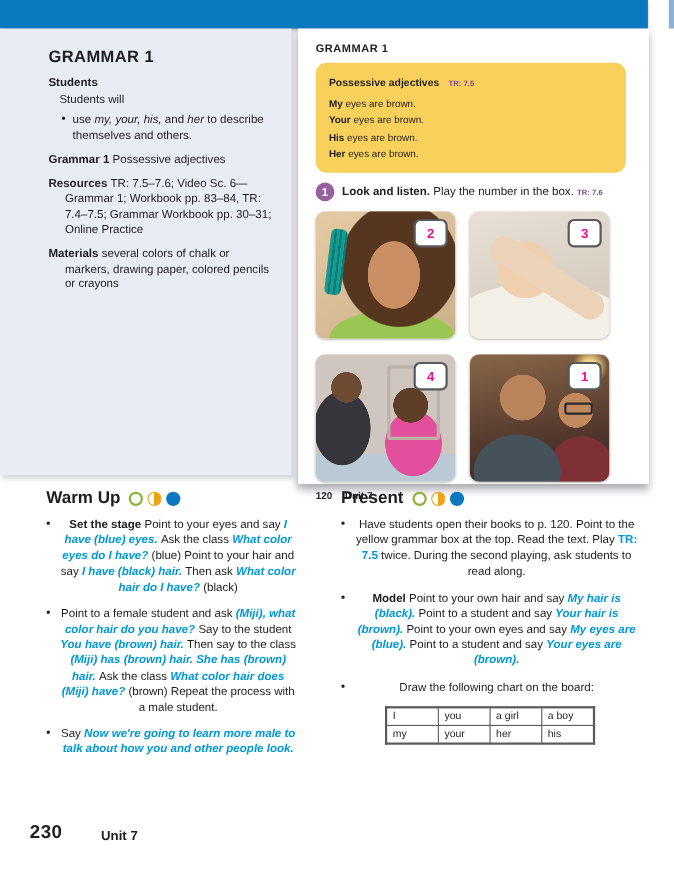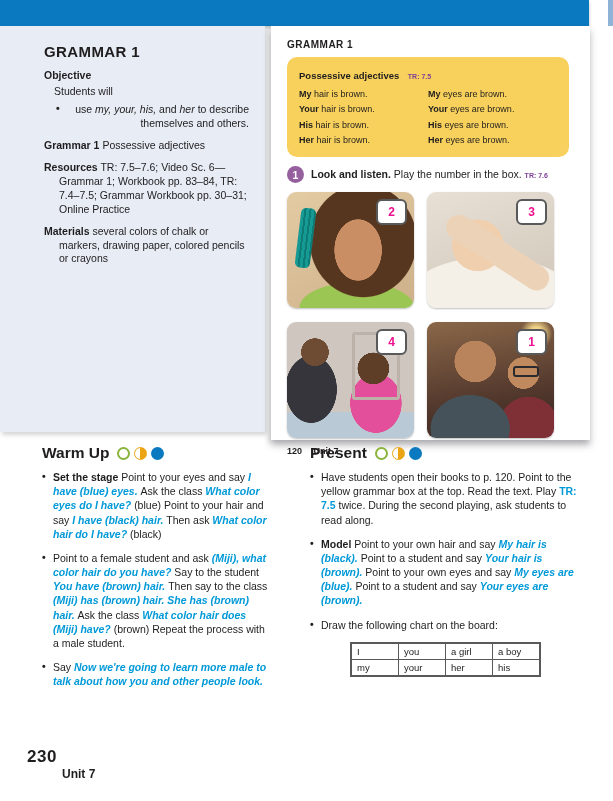--- a/index.html
+++ b/index.html
@@ -13,21 +13,21 @@
   .top-sliver{position:absolute;left:608px;top:0;width:5px;height:26px;background:#8fb3d6;}
 
   
   .teacher-panel{position:absolute;left:0;top:26px;width:265px;height:406px;
     background:#e7ecf5;box-shadow:2px 3px 4px rgba(110,110,120,.28);
     padding:17px 16px 0 44px;box-sizing:border-box;}
   .tp-title{font-size:15px;font-weight:bold;letter-spacing:.4px;margin:0 0 9px 0;}
   .tp-p{font-size:10.5px;line-height:1.33;margin:0 0 8px 0;}
   .tp-label{font-weight:bold;}
   .tp-indent{margin-left:10px;margin-bottom:4px;}
-  .tp-bullet{position:relative;margin-left:12px;padding-left:10px;text-align:right;}
+  .tp-bullet{position:relative;margin-left:12px;padding-left:10px;}
   .tp-bullet::before{content:"\2022";position:absolute;left:0;top:-1px;font-weight:bold;}
   .hang{padding-left:15px;text-indent:-15px;}
 
   
   .student-page{position:absolute;left:271px;top:26px;width:319px;height:414px;background:#fff;
     box-shadow:-3px 2px 4px rgba(120,120,130,.15), 0 5px 7px rgba(90,90,100,.45);
     padding:13px 14px 0 16px;box-sizing:border-box;}
   .sp-header{font-size:10px;font-weight:bold;letter-spacing:.5px;}
   .yellow-box{margin-top:7px;background:#f8d15c;border-radius:10px;padding:8px 12px 9px 12px;width:258px;}
   .yb-title{font-size:9.5px;font-weight:bold;}
@@ -82,49 +82,49 @@
   
   .section{position:absolute;top:444px;}
   .warm-up{left:42px;width:229px;}
   .present{left:310px;width:272px;}
   .section-head{display:flex;align-items:center;font-size:15.5px;font-weight:bold;margin-bottom:8px;}
   .dots{display:flex;margin-left:8px;gap:4px;align-items:center;}
   .dot{width:13px;height:13px;border-radius:50%;box-sizing:border-box;}
   .dot-open{border:2.5px solid #8ab43c;background:#fff;}
   .dot-half{border:1.5px solid #eaa414;background:linear-gradient(90deg,#fff 0 45%,#eaa414 45%);}
   .dot-full{background:#0b79bf;}
-  .bullet{position:relative;padding-left:11px;margin-bottom:10px;font-size:10.5px;line-height:1.35;}
+  .bullet{position:relative;padding-left:11px;margin-bottom:10px;font-size:10.5px;line-height:1.35;text-align:center;}
   .bullet::before{content:"\2022";position:absolute;left:0;top:-1px;font-weight:bold;}
 
   
   .seg-p{}
   .seg-b{font-weight:bold;}
   .seg-i{font-style:italic;}
   .seg-s{color:#0099d8;font-weight:bold;font-style:italic;}
   .seg-tb{color:#0099d8;font-weight:bold;}
 
   
   .board-chart{margin:3px 0 0 40px;border-collapse:collapse;border:2px solid #58595b;}
   .board-chart td{border:1.3px solid #58595b;padding:2px 8px 2px 5px;font-size:9.5px;min-width:33px;}
 
   
-  .footer{position:absolute;left:27px;top:747px;display:flex;align-items:flex-start;flex-direction:column;}
+  .footer{position:absolute;left:27px;top:747px;display:flex;align-items:flex-end;}
   .footer-num{font-size:17px;font-weight:bold;letter-spacing:.5px;}
   .footer-unit{font-size:12px;font-weight:bold;margin-left:35px;}
 </style>
 </head>
 <body>
 
 <div class="top-bar"></div>
 <div class="top-sliver"></div>
 
 <div class="teacher-panel">
   <h1 class="tp-title">GRAMMAR 1</h1>
   <p class="tp-p" style="margin-bottom:2px;">
-    <span class="tp-label">Objective</span>
+    <span class="tp-label">Students</span>
   </p>
   <p class="tp-p tp-indent">Students will</p>
   <p class="tp-p tp-bullet"><span class="seg-p">use </span><span class="seg-i">my, your, his,</span><span class="seg-p"> and </span><span class="seg-i">her</span><span class="seg-p"> to describe themselves and others.</span></p>
   <p class="tp-p">
     <span class="tp-label">Grammar 1</span>
     <span>Possessive adjectives</span>
   </p>
   <p class="tp-p hang">
     <span class="tp-label">Resources</span>
     <span> </span>
@@ -139,26 +139,20 @@
 
 <div class="student-page">
   <div class="sp-header">GRAMMAR 1</div>
 
   <div class="yellow-box">
     <div>
       <span class="yb-title">Possessive adjectives</span>
       <span class="yb-tr">TR: 7.5</span>
     </div>
     <div class="yb-cols">
-      <div class="yb-col">
-        <div class="yb-line"><span class="seg-b">My </span><span class="seg-p">hair is brown.</span></div>
-        <div class="yb-line"><span class="seg-b">Your </span><span class="seg-p">hair is brown.</span></div>
-        <div class="yb-line"><span class="seg-b">His </span><span class="seg-p">hair is brown.</span></div>
-        <div class="yb-line"><span class="seg-b">Her </span><span class="seg-p">hair is brown.</span></div>
-      </div>
       <div class="yb-col">
         <div class="yb-line"><span class="seg-b">My </span><span class="seg-p">eyes are brown.</span></div>
         <div class="yb-line"><span class="seg-b">Your </span><span class="seg-p">eyes are brown.</span></div>
         <div class="yb-line"><span class="seg-b">His </span><span class="seg-p">eyes are brown.</span></div>
         <div class="yb-line"><span class="seg-b">Her </span><span class="seg-p">eyes are brown.</span></div>
       </div>
     </div>
   </div>
 
   <div class="activity-row">

